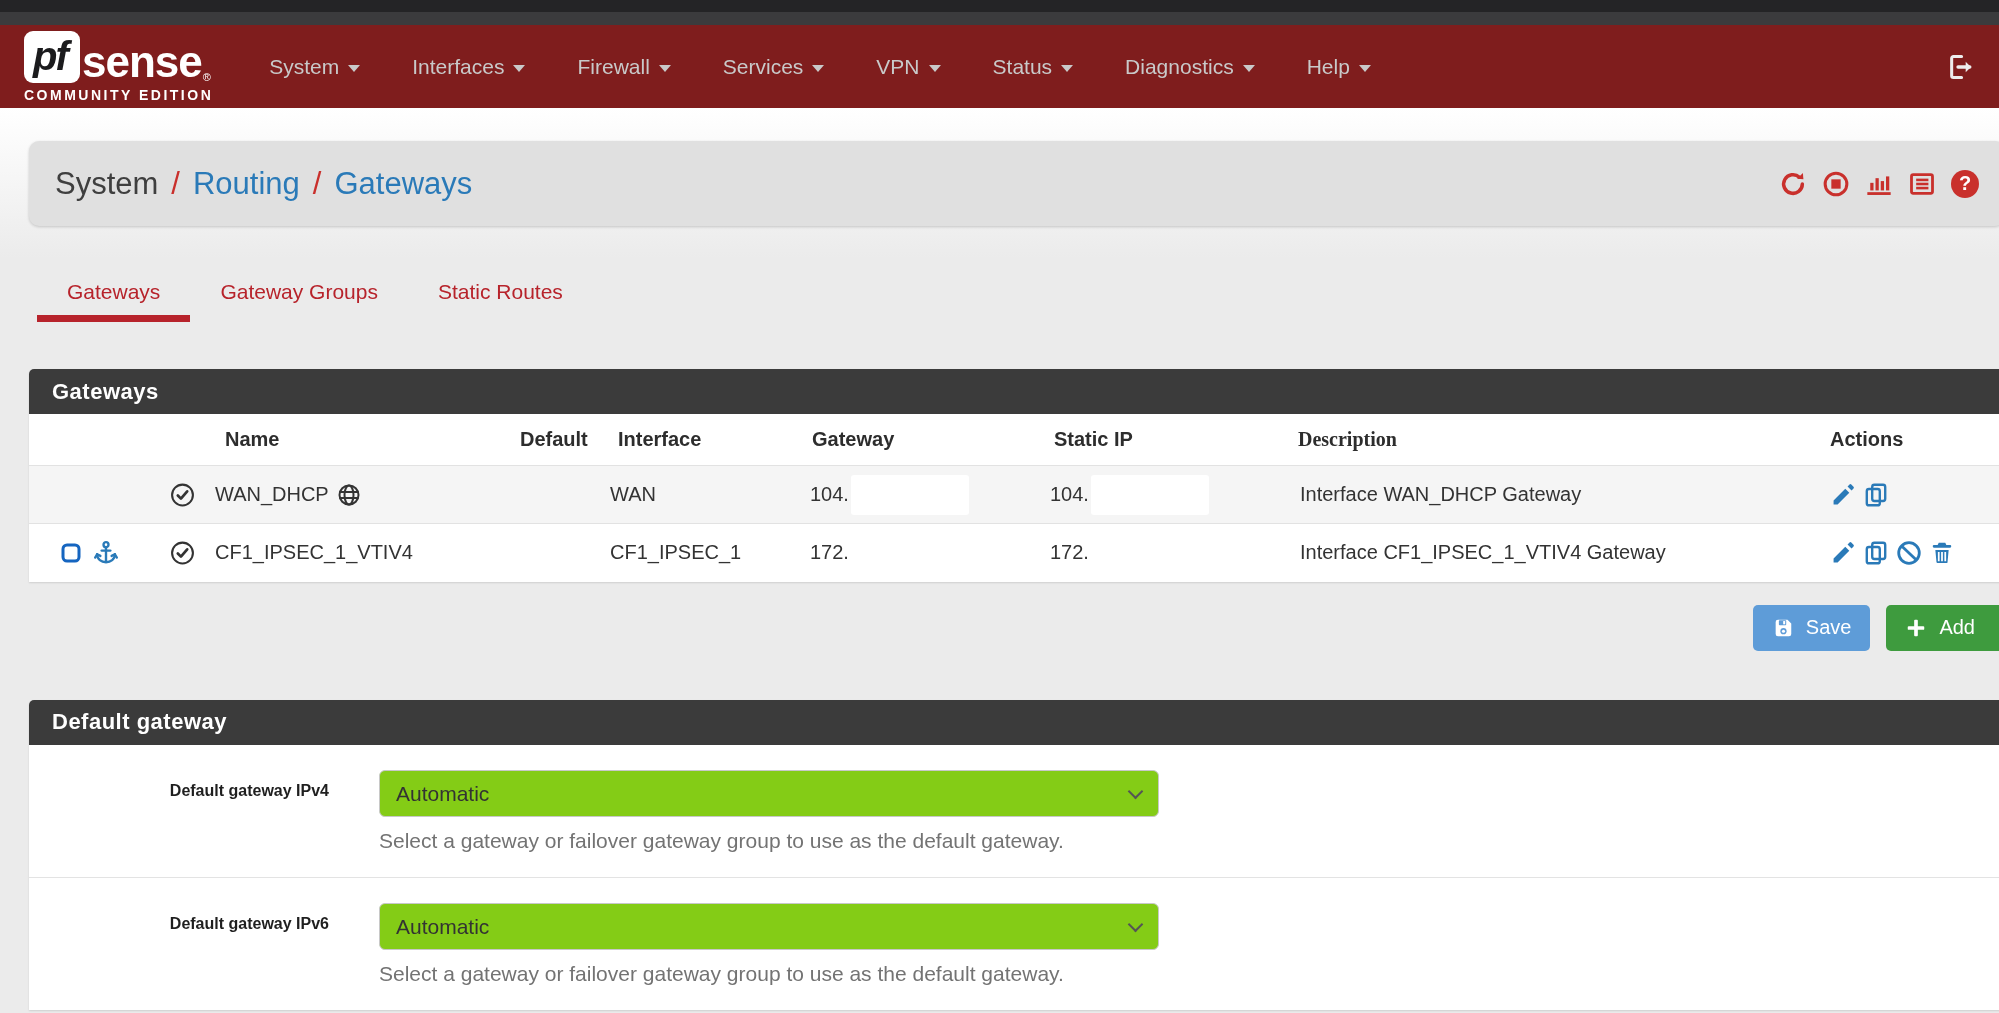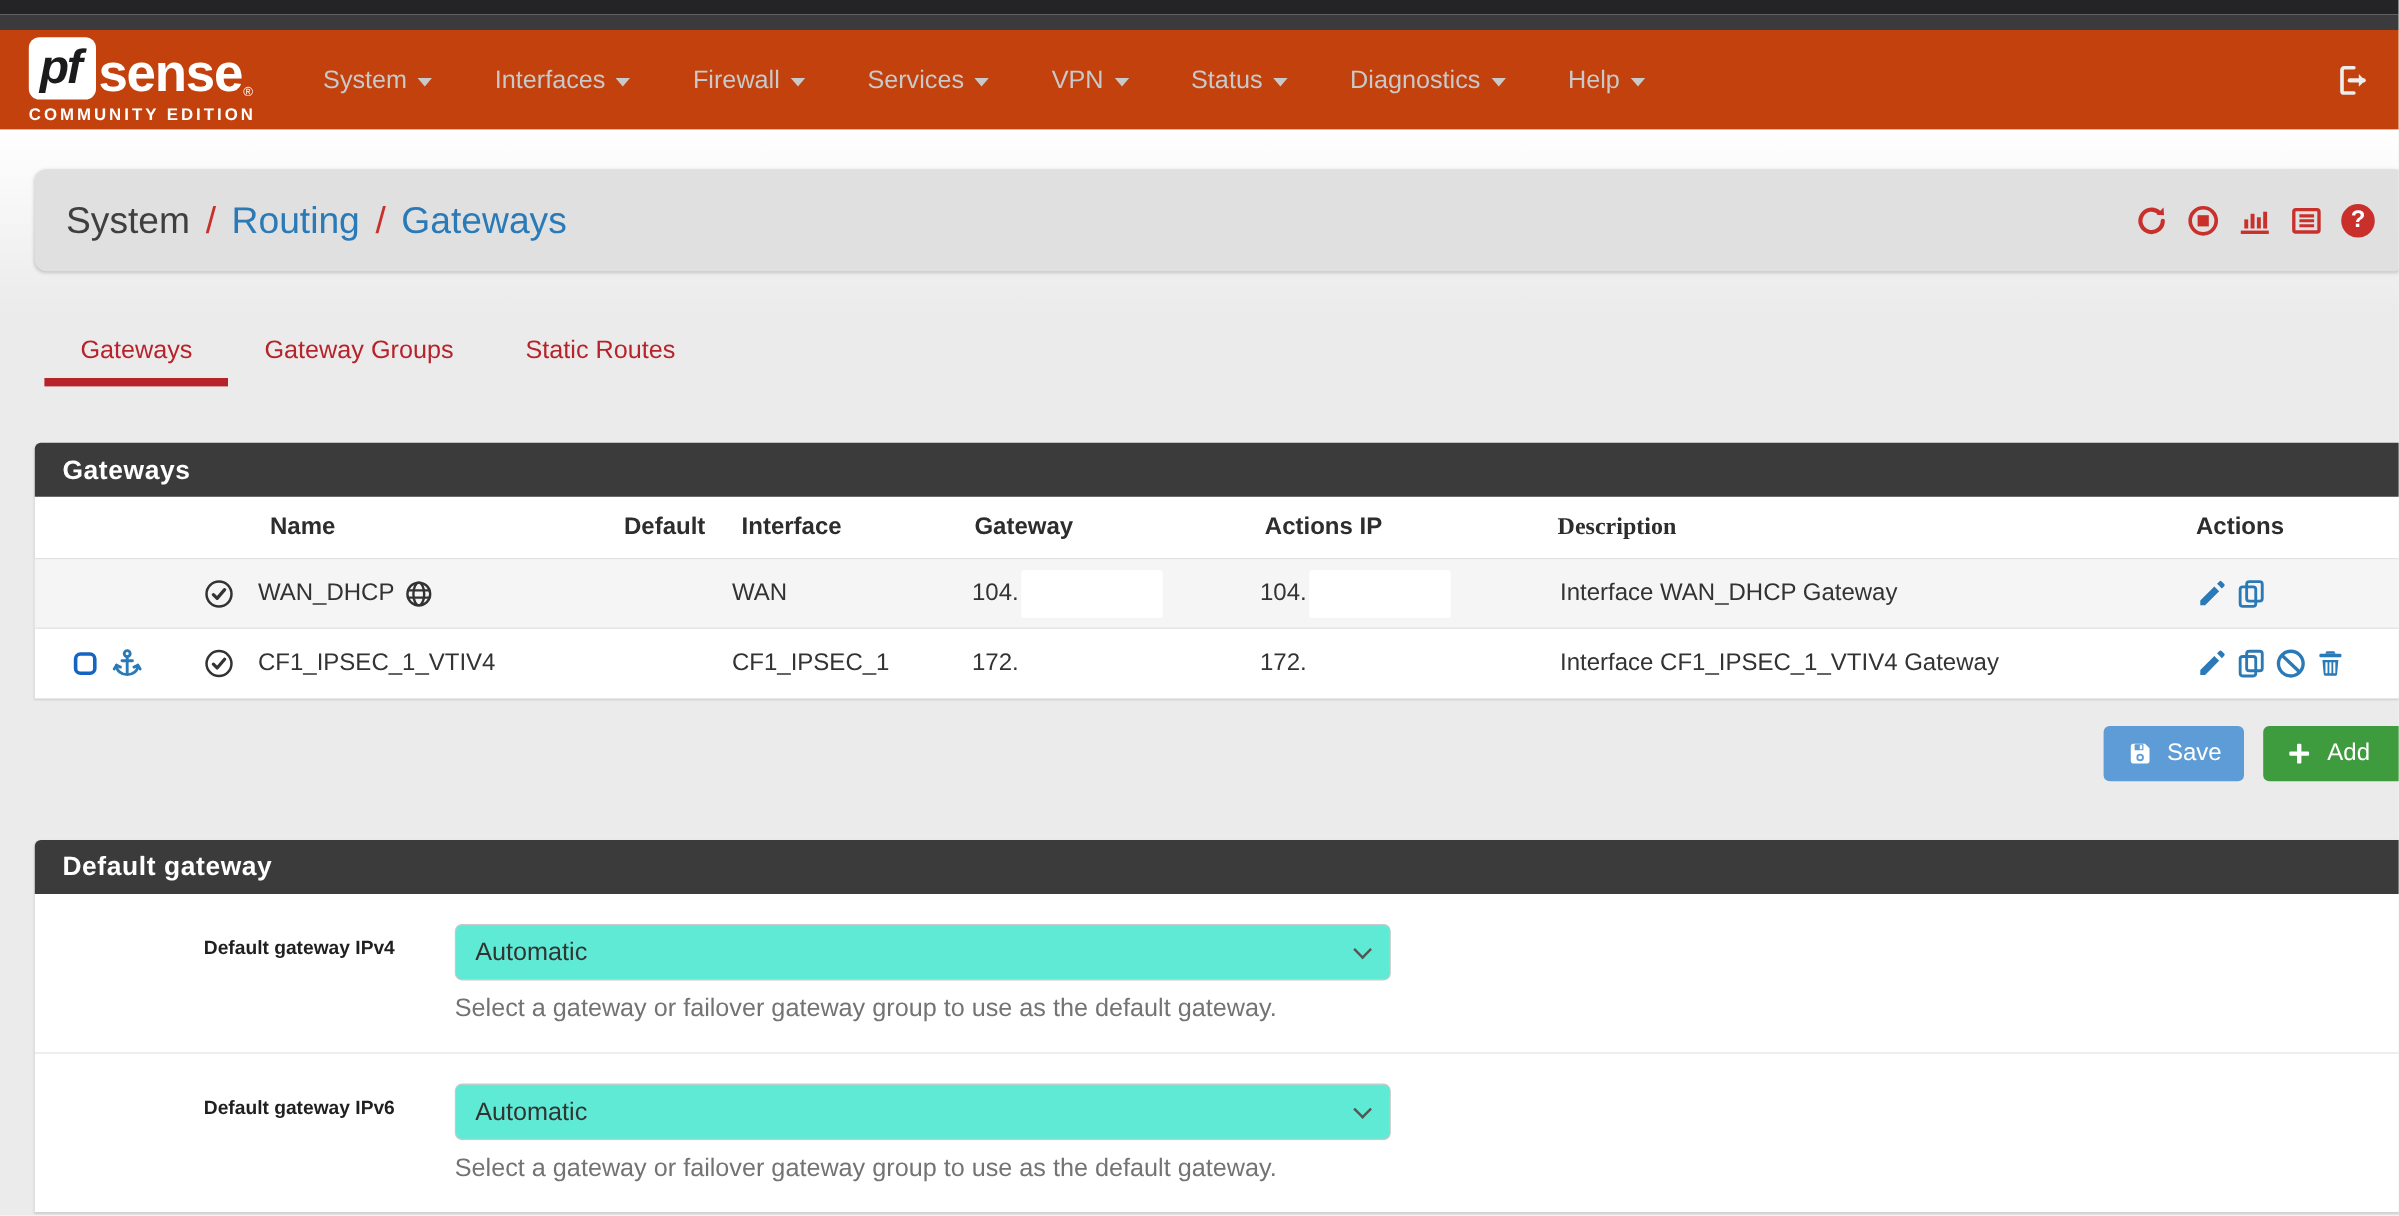--- a/index.html
+++ b/index.html
@@ -5,21 +5,21 @@
   * { margin:0; padding:0; box-sizing:border-box; }
   html,body { width:1999px; height:1013px; overflow:hidden; }
   body { font-family:"Liberation Sans","DejaVu Sans",sans-serif; }
   .screen { position:relative; width:1999px; height:1013px; overflow:hidden; background:#ebebeb; }
 
   
   .strip-1 { height:12px; background:#242426; }
   .strip-2 { height:13px; background:#3b3b3d; }
 
   
-  .navbar { height:83px; background:#c2410c; display:flex; align-items:center; padding:0 24px; }
+  .navbar { height:83px; background:#7f1d1d; display:flex; align-items:center; padding:0 24px; }
   .brand { display:flex; flex-direction:column; justify-content:center; margin-right:30px; }
   .brand-row { display:flex; align-items:flex-end; }
   .pf-tile { width:56px; height:52px; background:#ffffff; border-radius:9px; display:flex; align-items:center; justify-content:center; }
   .pf-tile span { font-size:40px; font-weight:bold; font-style:italic; color:#1b1b1d; letter-spacing:-2px; padding-right:4px; }
   .sense-word { color:#fff; font-size:44px; font-weight:bold; letter-spacing:-1px; line-height:0.95; margin-left:2px; }
   .reg-mark { color:#fff; font-size:11px; margin-left:1px; }
   .edition { color:#fff; font-size:14px; font-weight:bold; letter-spacing:2.5px; margin-top:4px; }
   .nav-menu { display:flex; align-items:center; height:100%; }
   .nav-item { display:flex; align-items:center; gap:9px; color:#c9c9c9; font-size:21px; padding:0 26px; height:100%; cursor:pointer; }
   .caret-down { width:0; height:0; border-left:6px solid transparent; border-right:6px solid transparent; border-top:7px solid #c9c9c9; margin-top:3px; }
@@ -73,21 +73,21 @@
   .btn { height:46px; border:none; border-radius:5px; color:#fff; font-size:20px; font-family:inherit; display:flex; align-items:center; gap:12px; padding:0 19px; cursor:pointer; }
   .btn-save { background:#5e9cd8; }
   .btn-add { background:#3e9b3e; padding-right:30px; }
 
   
   .form-row { display:flex; padding:25px 0 24px 0; }
   .form-row + .form-row { border-top:1px solid #e3e3e3; }
   .form-label { width:300px; text-align:right; font-size:16px; font-weight:bold; color:#1f1f1f; padding-top:12px; }
   .form-ctl { margin-left:50px; width:780px; }
   .sel-wrap { position:relative; }
-  select.gw-select { width:100%; height:47px; font-size:21px; color:#333; font-family:inherit; border:1px solid #c8c8c8; border-radius:6px; padding:0 16px; appearance:none; -webkit-appearance:none; background:#5eead4; }
+  select.gw-select { width:100%; height:47px; font-size:21px; color:#333; font-family:inherit; border:1px solid #c8c8c8; border-radius:6px; padding:0 16px; appearance:none; -webkit-appearance:none; background:#84cc16; }
   .sel-chev { position:absolute; right:18px; top:16px; width:11px; height:11px; border-right:2px solid #555; border-bottom:2px solid #555; transform:rotate(45deg); pointer-events:none; }
   .help-text { margin-top:12px; font-size:21px; color:#737373; }
 
   svg { display:block; }
 </style>
 </head>
 <body>
 
 <div class="screen">
 
@@ -220,21 +220,21 @@
               <col class="c-act">
           </colgroup>
           <thead>
             <tr>
               <th></th>
                 <th></th>
               <th class="th-name">Name</th>
               <th>Default</th>
               <th class="th-if">Interface</th>
               <th class="th-gw">Gateway</th>
-              <th class="th-mon">Actions IP</th>
+              <th class="th-mon">Static IP</th>
               <th class="th-desc">Description</th>
               <th class="th-act">Actions</th>
             </tr>
           </thead>
           <tbody>
             <tr class="odd">
               <td></td>
               <td>
                 <span class="status-ic">
                   <svg width="26" height="26" viewBox="0 0 24 24" fill="none" stroke="currentColor" stroke-width="2">

